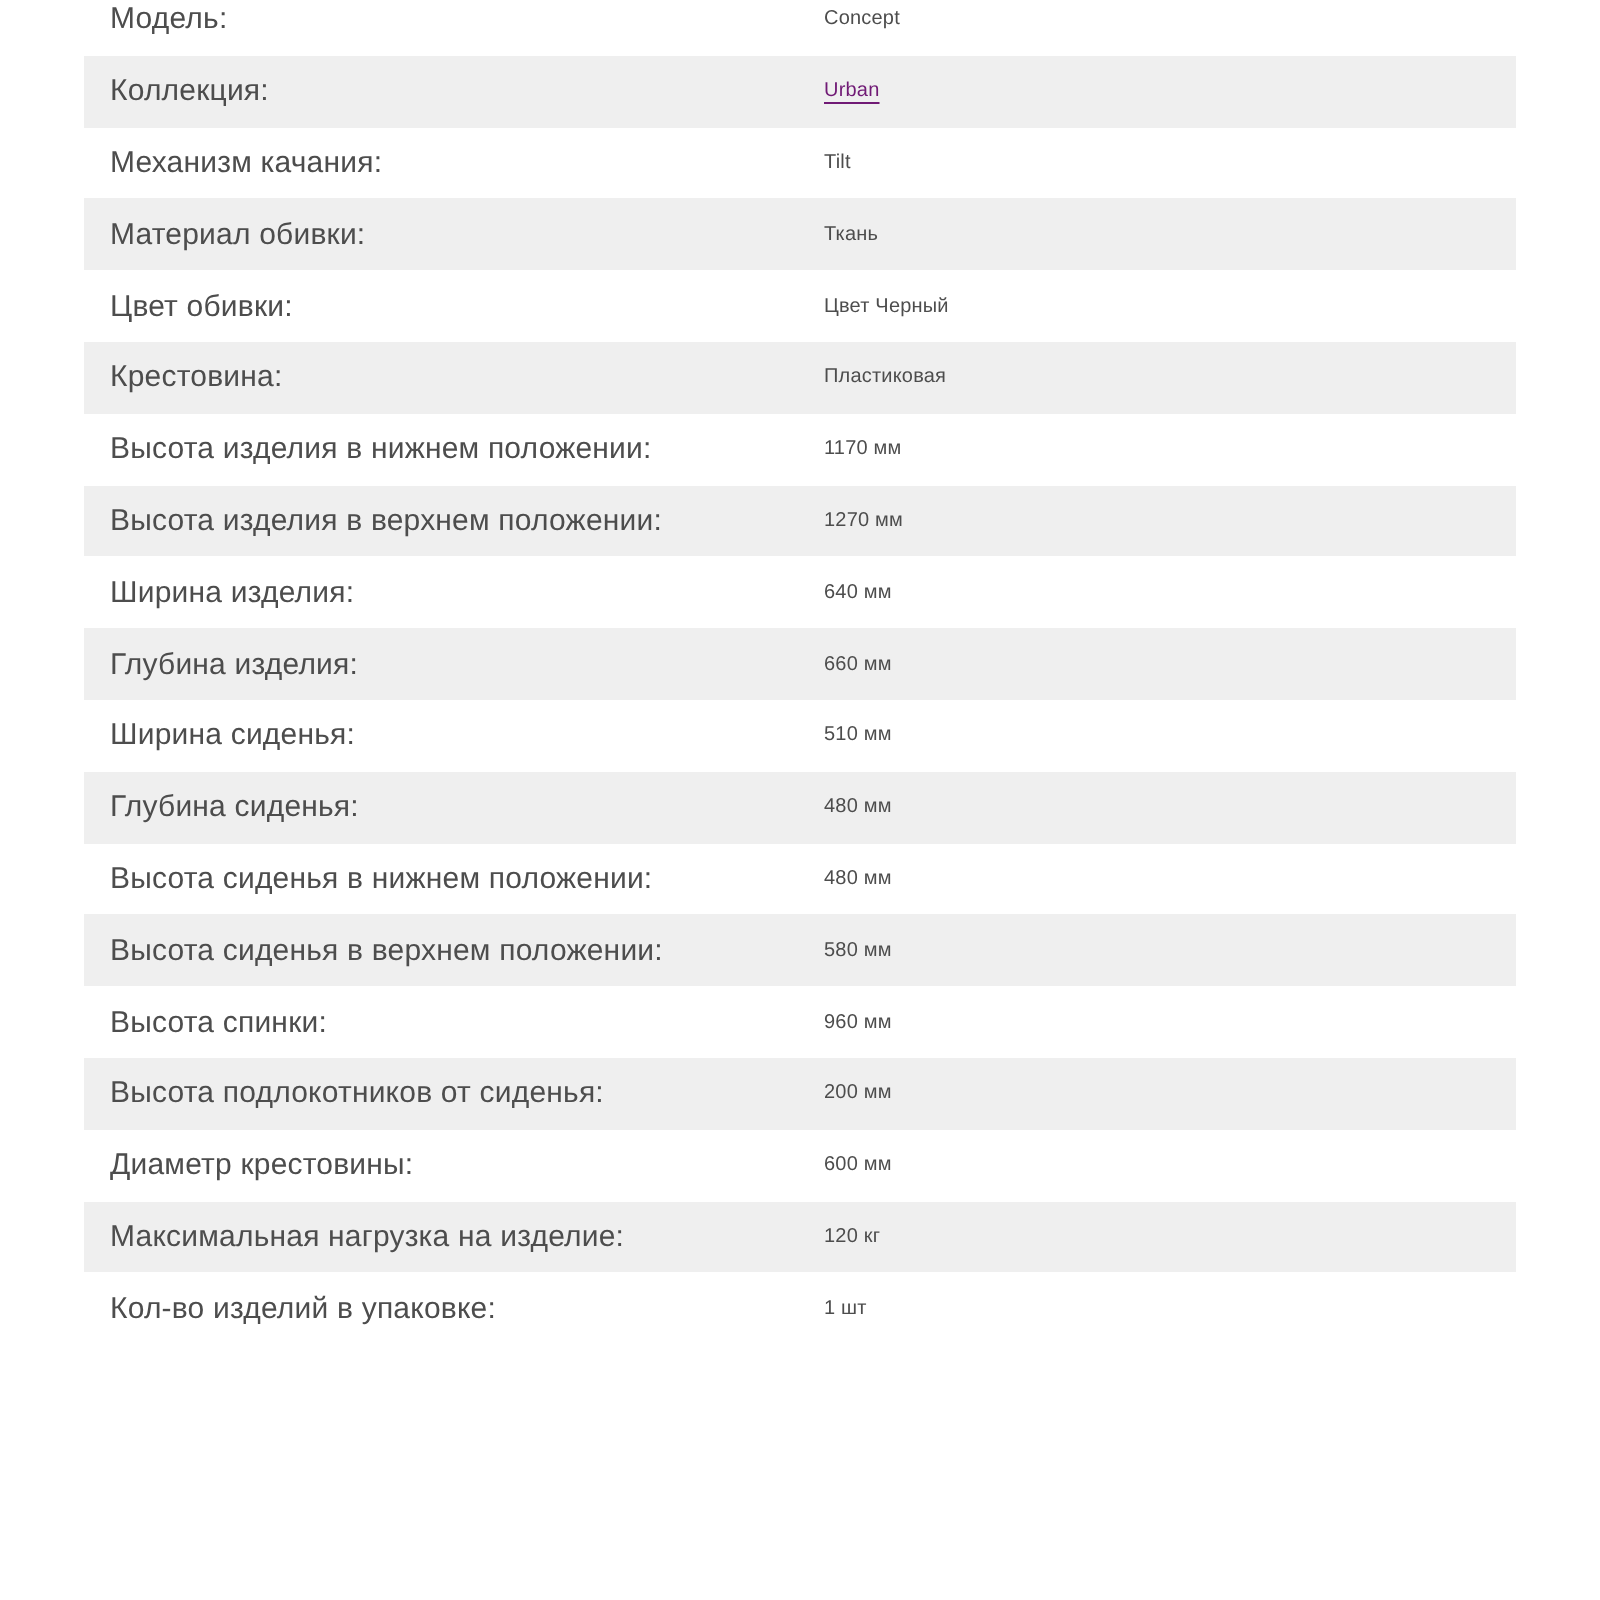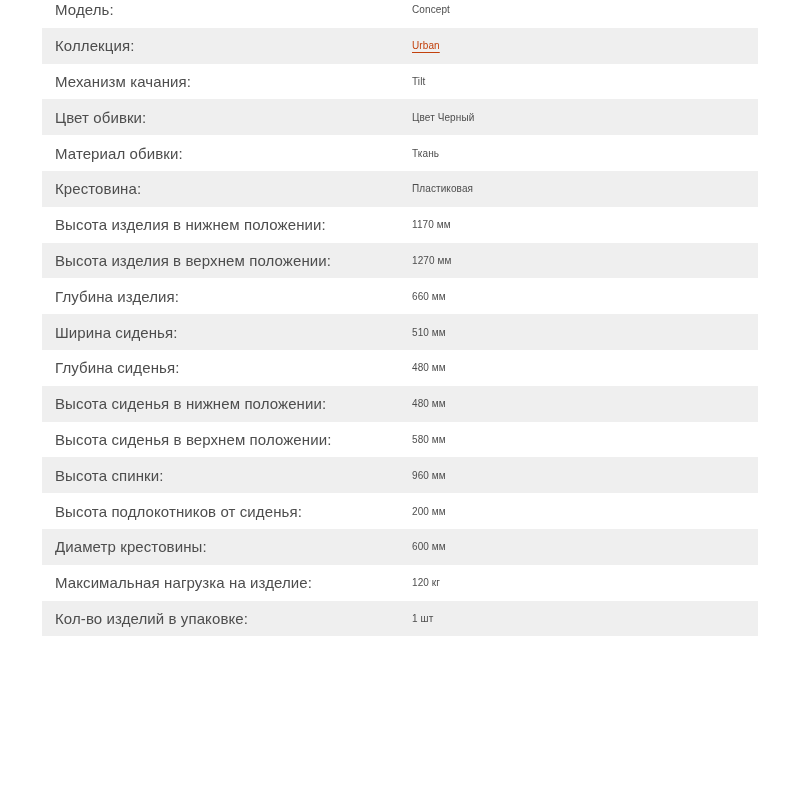--- a/index.html
+++ b/index.html
@@ -43,21 +43,21 @@
     white-space: nowrap;
   }
   .spec-value {
     flex: 1 1 auto;
     font-size: 10px;
     color: #4d4d4d;
     letter-spacing: 0.1px;
     white-space: nowrap;
   }
   .spec-value a {
-    color: #c2410c;
+    color: #701a75;
     text-decoration: underline;
     text-underline-offset: 3px;
     cursor: pointer;
   }
 </style>
 </head>
 <body>
 
 <div class="page">
   <div class="spec-table" id="spec-table">
@@ -67,38 +67,42 @@
       </div>
       <div class="spec-row">
         <div class="spec-label">Коллекция:</div>
         <div class="spec-value"><a href="#">Urban</a></div>
       </div>
       <div class="spec-row">
         <div class="spec-label">Механизм качания:</div>
         <div class="spec-value">Tilt</div>
       </div>
       <div class="spec-row">
+        <div class="spec-label">Материал обивки:</div>
+        <div class="spec-value">Ткань</div>
+      </div>
+      <div class="spec-row">
         <div class="spec-label">Цвет обивки:</div>
         <div class="spec-value">Цвет Черный</div>
-      </div>
-      <div class="spec-row">
-        <div class="spec-label">Материал обивки:</div>
-        <div class="spec-value">Ткань</div>
       </div>
       <div class="spec-row">
         <div class="spec-label">Крестовина:</div>
         <div class="spec-value">Пластиковая</div>
       </div>
       <div class="spec-row">
         <div class="spec-label">Высота изделия в нижнем положении:</div>
         <div class="spec-value">1170 мм</div>
       </div>
       <div class="spec-row">
         <div class="spec-label">Высота изделия в верхнем положении:</div>
         <div class="spec-value">1270 мм</div>
+      </div>
+      <div class="spec-row">
+        <div class="spec-label">Ширина изделия:</div>
+        <div class="spec-value">640 мм</div>
       </div>
       <div class="spec-row">
         <div class="spec-label">Глубина изделия:</div>
         <div class="spec-value">660 мм</div>
       </div>
       <div class="spec-row">
         <div class="spec-label">Ширина сиденья:</div>
         <div class="spec-value">510 мм</div>
       </div>
       <div class="spec-row">

